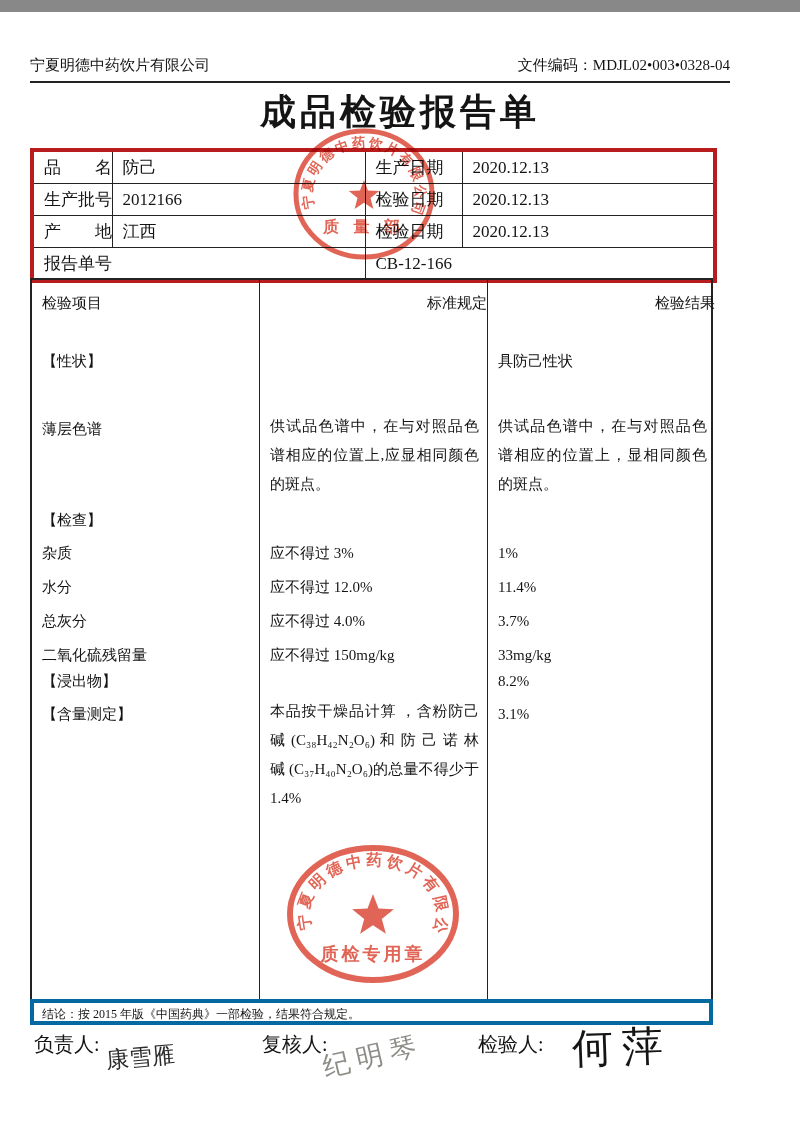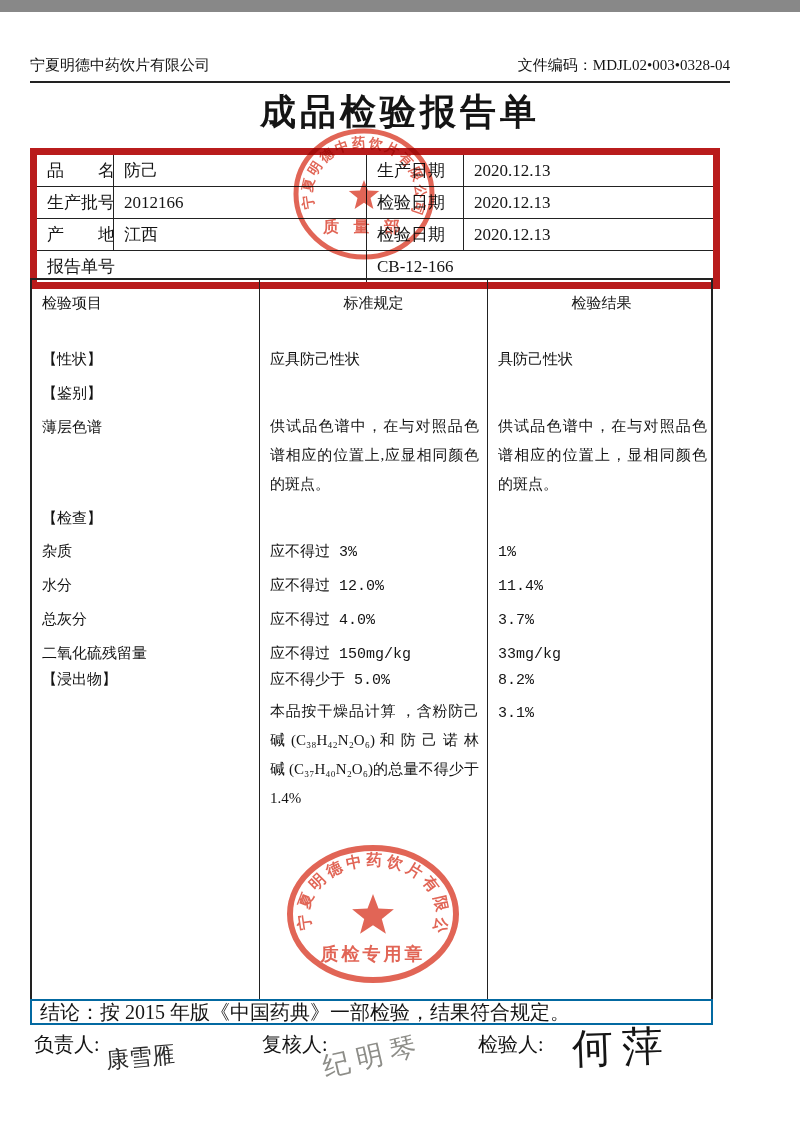--- a/index.html
+++ b/index.html
@@ -7,38 +7,38 @@
         font-family:"Liberation Serif","DejaVu Serif",serif;color:#141414;overflow:hidden;}
 
   
   .hdr{position:absolute;left:30px;top:44px;width:700px;display:flex;justify-content:space-between;
        align-items:flex-end;font-size:15px;padding-bottom:6px;border-bottom:2px solid #222;}
   .title{position:absolute;left:0;top:76px;width:800px;text-align:center;font-size:36px;font-weight:bold;
          font-family:"Liberation Sans","DejaVu Sans",sans-serif;letter-spacing:4px;}
 
   
   table.info{position:absolute;left:30px;top:136px;width:683px;border-collapse:collapse;table-layout:fixed;
-             font-size:17px;border:7px solid #b91c1c;}
+             font-size:17px;border:4px solid #b91c1c;}
   table.info td{border:1px solid #222;padding:0 10px;height:31px;white-space:nowrap;overflow:hidden;}
 
   
   .main{position:absolute;left:30px;top:266px;width:683px;height:721px;border:2px solid #222;border-bottom:none;
         box-sizing:border-box;font-size:15px;}
   .vline{position:absolute;top:0;bottom:0;width:1px;background:#222;}
   .col{position:absolute;top:0;height:100%;}
-  .cell{position:absolute;left:10px;right:24px;line-height:34px;white-space:nowrap;font-family:Liberation Mono, monospace;}
+  .cell{position:absolute;left:10px;right:24px;line-height:34px;white-space:nowrap;}
   .block{position:absolute;left:10px;right:8px;line-height:29px;white-space:normal;text-align:justify;}
   .thead{position:absolute;top:8px;left:0;right:0;line-height:30px;}
   .thead span{text-underline-offset:5px;}
-  .thead.c{text-align:center;}
+  .thead.c{text-align:right;}
   .thead.l{padding-left:10px;}
 
   
-  .conclusion{position:absolute;left:30px;top:987px;width:683px;height:26px;border:2px solid #0369a1;
-              box-sizing:border-box;font-size:20px;line-height:22px;padding-left:8px;white-space:nowrap;overflow:hidden;}
+  .conclusion{position:absolute;left:30px;top:987px;width:683px;height:26px;border:4px solid #0369a1;
+              box-sizing:border-box;font-size:12px;line-height:22px;padding-left:8px;white-space:nowrap;overflow:hidden;}
 
   
   .sig-label{position:absolute;font-size:20px;white-space:nowrap;}
   .hand{position:absolute;white-space:nowrap;font-family:"DejaVu Serif",serif;}
   .hand.lead{left:106px;top:1030px;font-size:23px;transform:rotate(-5deg);color:#2b2b2b;}
   .hand.review{left:322px;top:1026px;font-size:27px;transform:rotate(-13deg);color:#8d8d88;letter-spacing:7px;}
   .hand.inspector{left:572px;top:1008px;font-size:41px;transform:rotate(-2deg);color:#151515;letter-spacing:9px;}
 
   
   .stamp{position:absolute;pointer-events:none;mix-blend-mode:multiply;opacity:.85;}
@@ -91,39 +91,37 @@
   </tbody>
     </table>
 
   <div class="main">
     <div class="vline" style="left:227px"></div>
     <div class="vline" style="left:455px"></div>
 
     <div class="col" style="left:0;width:227px">
       <div class="thead l"><span>检验项目</span></div>
       <div class="cell" style="top:64px">【性状】</div>
-      <div class="cell" style="top:98px">【鉴别】</div>
       <div class="cell" style="top:132px">薄层色谱</div>
       <div class="cell" style="top:223px">【检查】</div>
       <div class="cell" style="top:256px">杂质</div>
       <div class="cell" style="top:324px">总灰分</div>
       <div class="cell" style="top:290px">水分</div>
       <div class="cell" style="top:358px">二氧化硫残留量</div>
       <div class="cell" style="top:384px">【浸出物】</div>
+      <div class="cell" style="top:417px">【含量测定】</div>
     </div>
 
     <div class="col" style="left:228px;width:227px">
       <div class="thead c"><span>标准规定</span></div>
-      <div class="cell" style="top:64px">应具防己性状</div>
       <div class="block" style="top:132px">供试品色谱中，在与对照品色谱相应的位置上,应显相同颜色的斑点。</div>
       <div class="cell" style="top:256px">应不得过 3%</div>
       <div class="cell" style="top:290px">应不得过 12.0%</div>
       <div class="cell" style="top:324px">应不得过 4.0%</div>
       <div class="cell" style="top:358px">应不得过 150mg/kg</div>
-      <div class="cell" style="top:384px">应不得少于 5.0%</div>
       <div class="block" style="top:417px">本品按干燥品计算 ，含粉防己 碱 (C₃₈H₄₂N₂O₆) 和 防 己 诺 林 碱 (C₃₇H₄₀N₂O₆)的总量不得少于 1.4%</div>
     </div>
 
     <div class="col" style="left:456px;width:227px">
       <div class="thead c"><span>检验结果</span></div>
       <div class="cell" style="top:64px">具防己性状</div>
       <div class="block" style="top:132px">供试品色谱中，在与对照品色谱相应的位置上，显相同颜色的斑点。</div>
       <div class="cell" style="top:256px">1%</div>
       <div class="cell" style="top:290px">11.4%</div>
       <div class="cell" style="top:324px">3.7%</div>

